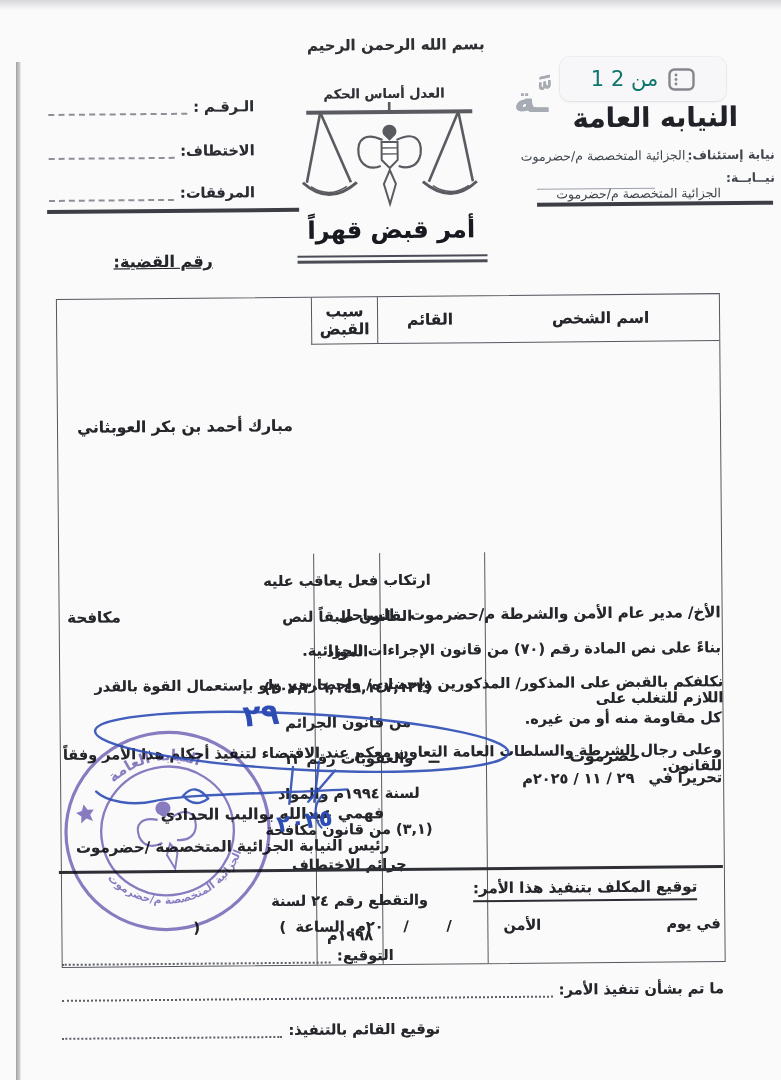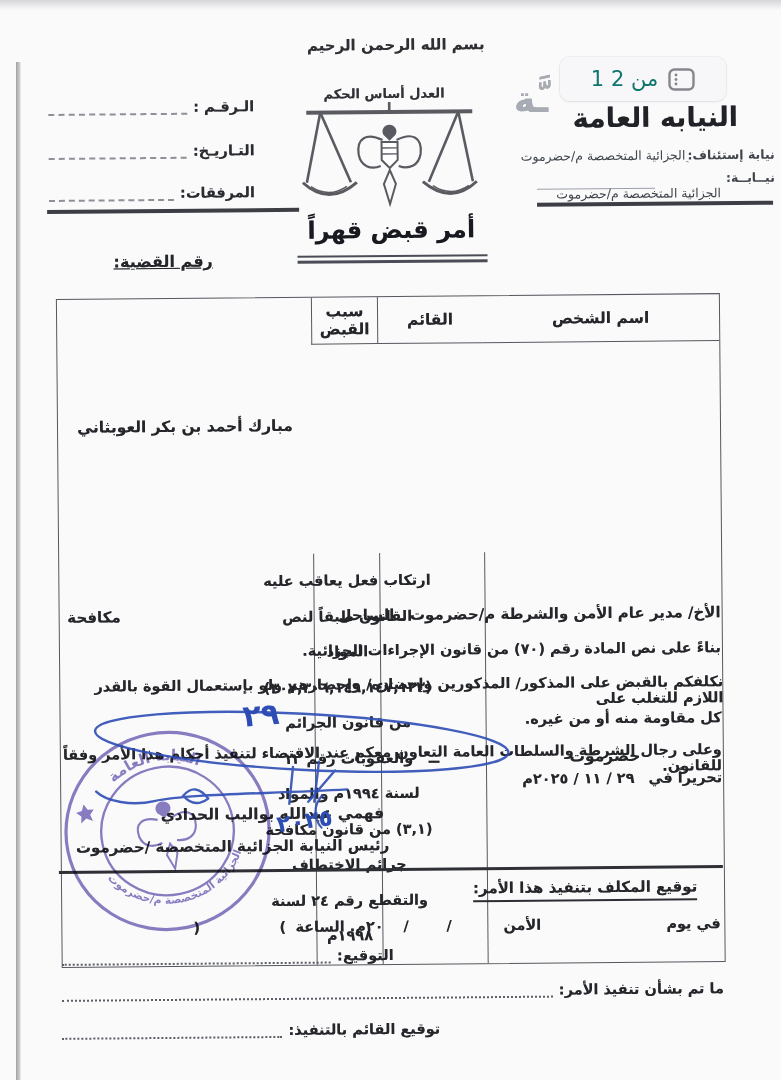--- a/index.html
+++ b/index.html
@@ -164,21 +164,21 @@
   </div>
   <div class="abs pros-underline"></div>
   <div class="abs pros-value" style="top:188px;">الجزائية المتخصصة م/حضرموت</div>
   <div class="abs rule-right"></div>
 
   <div class="abs field" style="top:96px;">
     <span class="lbl b ink">الـرقـم :</span>
     <span class="line"></span>
   </div>
   <div class="abs field" style="top:140px;">
-    <span class="lbl b ink">التـاريـخ:</span>
+    <span class="lbl b ink">الاختطاف:</span>
     <span class="line"></span>
   </div>
   <div class="abs field" style="top:182px;">
     <span class="lbl b ink">المرفقات:</span>
     <span class="line"></span>
   </div>
   <div class="abs rule-left"></div>
 
   <div class="abs title b ink">أمر قبض قهراً</div>
   <div class="abs title-rules">

